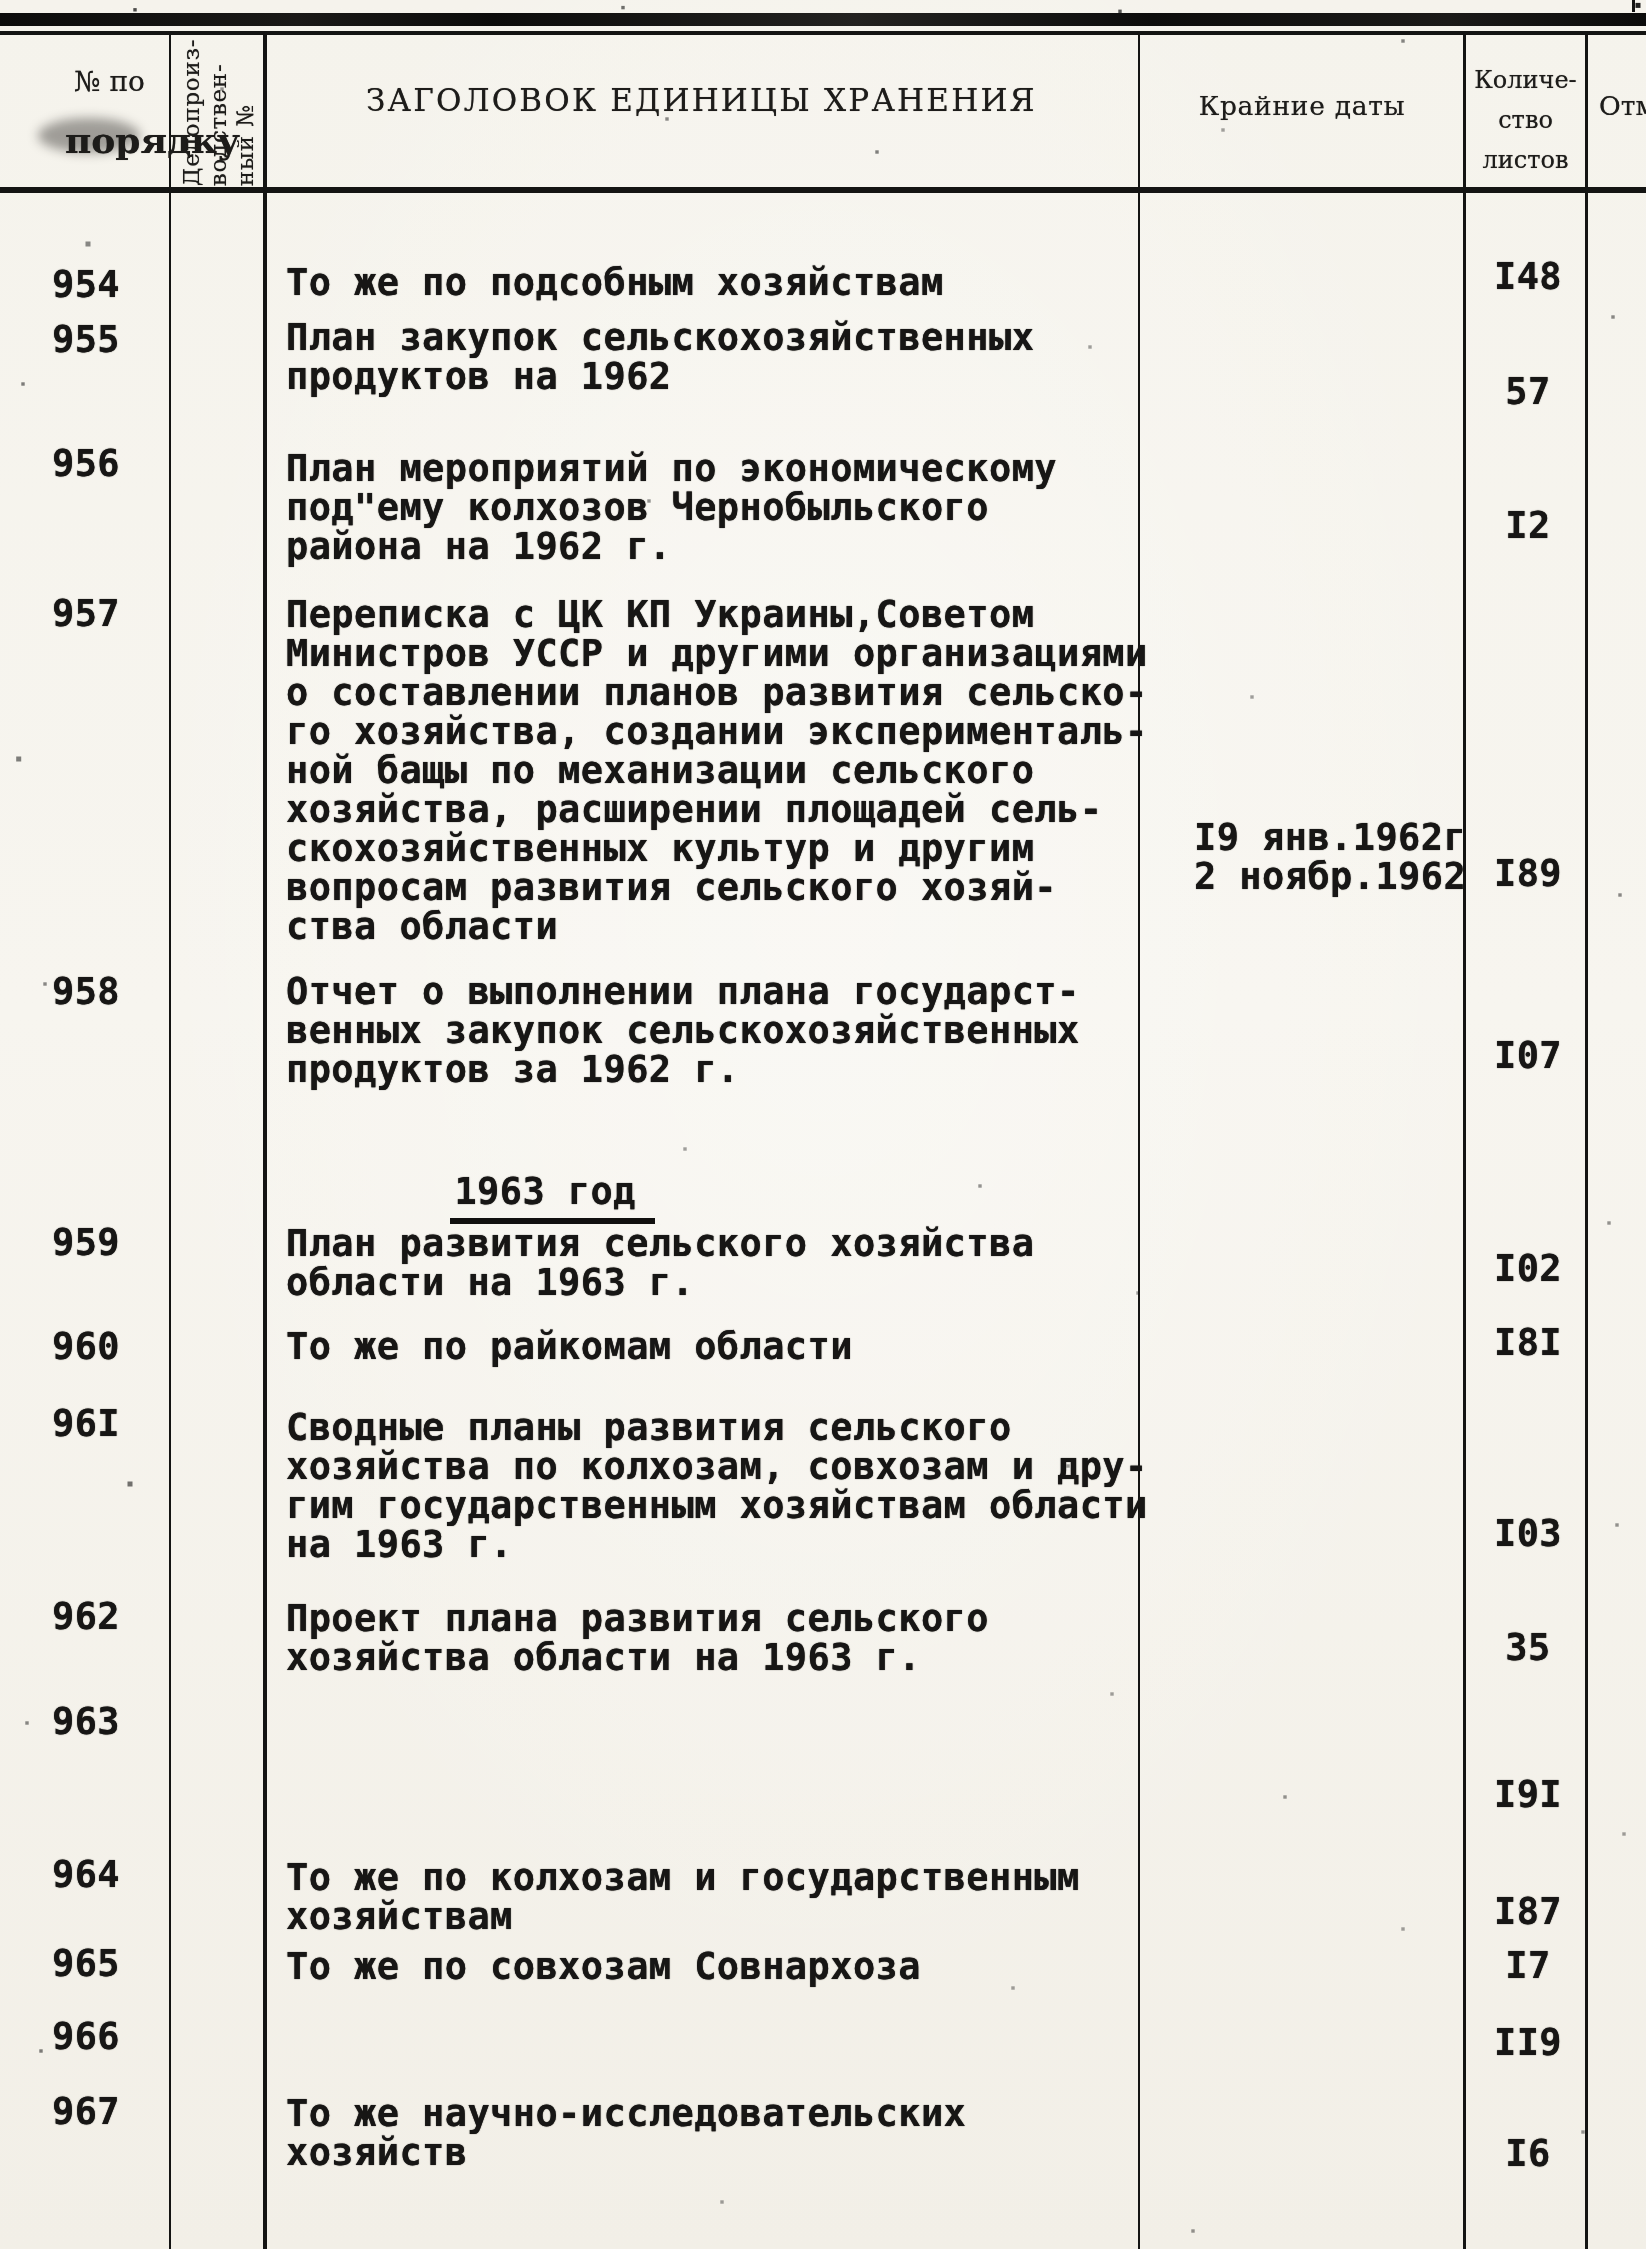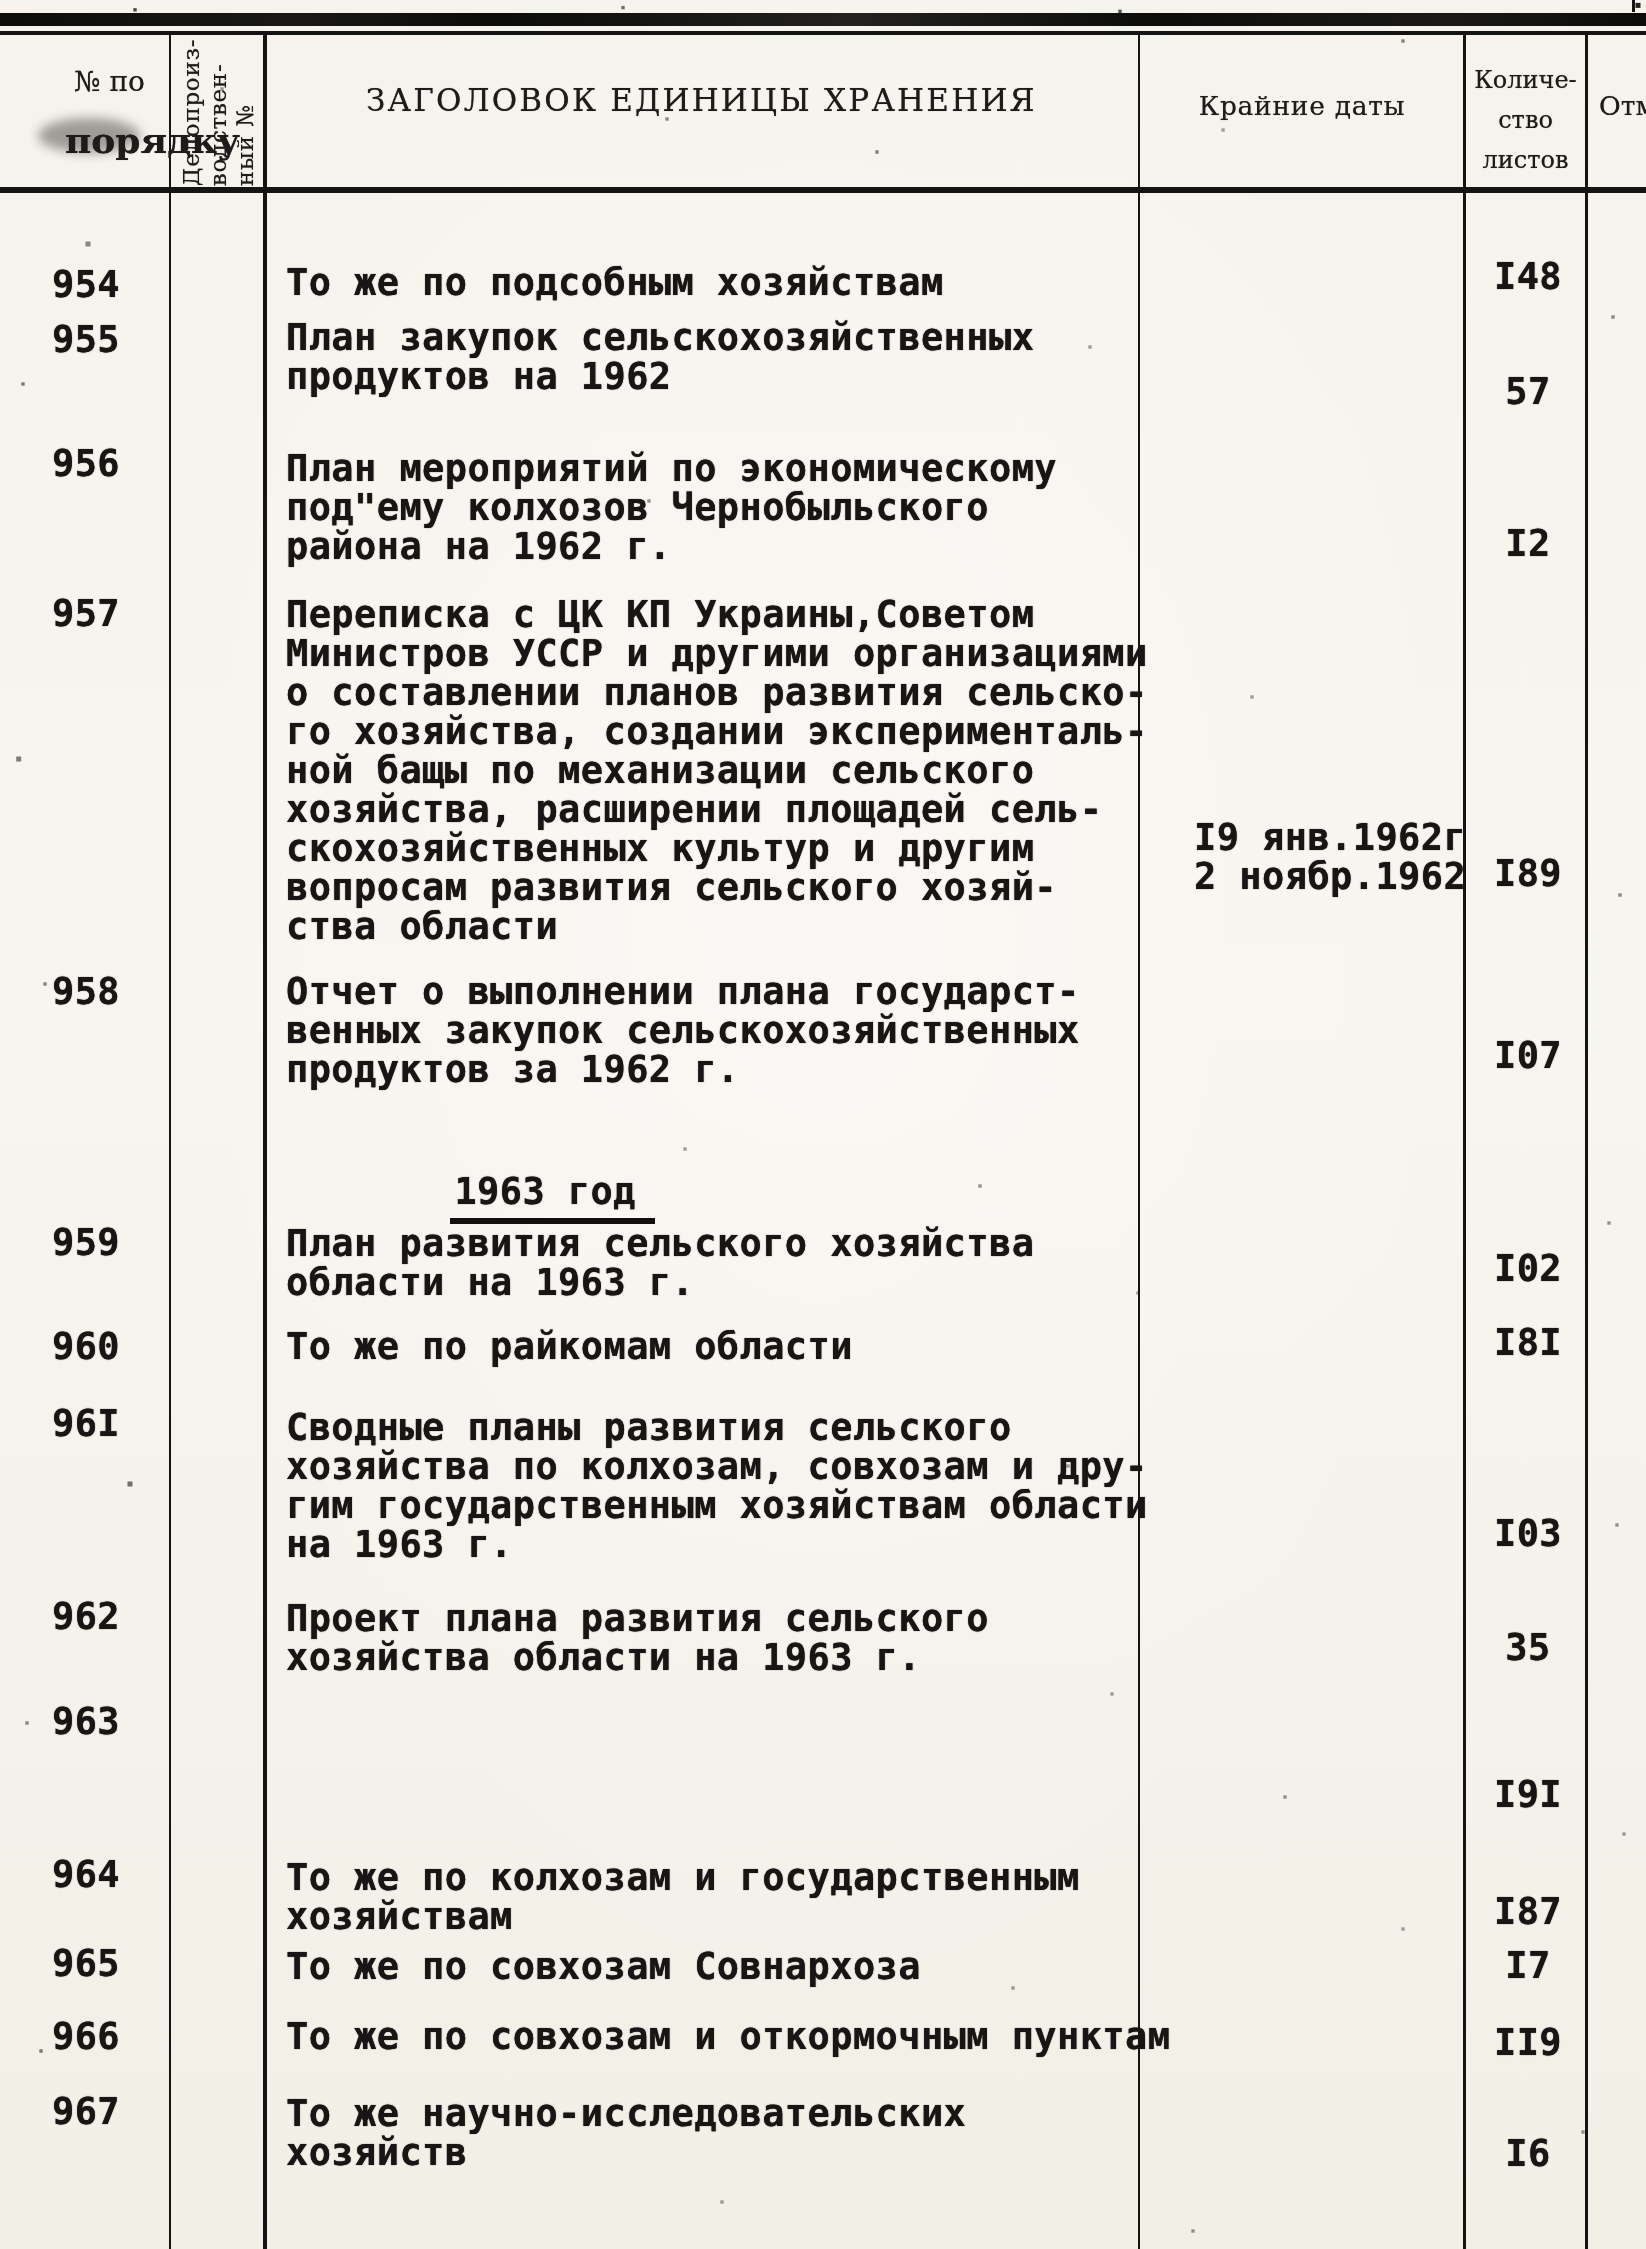--- a/index.html
+++ b/index.html
@@ -121,21 +121,21 @@
 
   <div class="tw num" style="top:320px">955</div>
   <div class="tw title" style="top:318px">План закупок сельскохозяйственных
 продуктов на 1962</div>
   <div class="tw count" style="top:372px">57</div>
 
   <div class="tw num" style="top:444px">956</div>
   <div class="tw title" style="top:449px">План мероприятий по экономическому
 под"ему колхозов Чернобыльского
 района на 1962 г.</div>
-  <div class="tw count" style="top:524px">I2</div>
+  <div class="tw count" style="top:506px">I2</div>
 
   <div class="tw num" style="top:594px">957</div>
   <div class="tw title" style="top:595px">Переписка с ЦК КП Украины,Советом
 Министров УССР и другими организациями
 о составлении планов развития сельско-
 го хозяйства, создании эксперименталь-
 ной бащы по механизации сельского
 хозяйства, расширении площадей сель-
 скохозяйственных культур и другим
 вопросам развития сельского хозяй-
@@ -181,21 +181,20 @@
   <div class="tw num" style="top:1855px">964</div>
   <div class="tw title" style="top:1858px">То же  по колхозам и государственным
 хозяйствам</div>
   <div class="tw count" style="top:1892px">I87</div>
 
   <div class="tw num" style="top:1944px">965</div>
   <div class="tw title" style="top:1947px">То же по совхозам Совнархоза</div>
   <div class="tw count" style="top:1946px">I7</div>
 
   <div class="tw num" style="top:2017px">966</div>
-  <div class="tw title" style="top:2017px">То же по совхозам и откормочным пунктам</div>
   <div class="tw count" style="top:2023px">II9</div>
 
   <div class="tw num" style="top:2092px">967</div>
   <div class="tw title" style="top:2094px">То же научно-исследовательских
 хозяйств</div>
   <div class="tw count" style="top:2134px">I6</div>
 
   <i class="specks"></i>
 </div>
 

